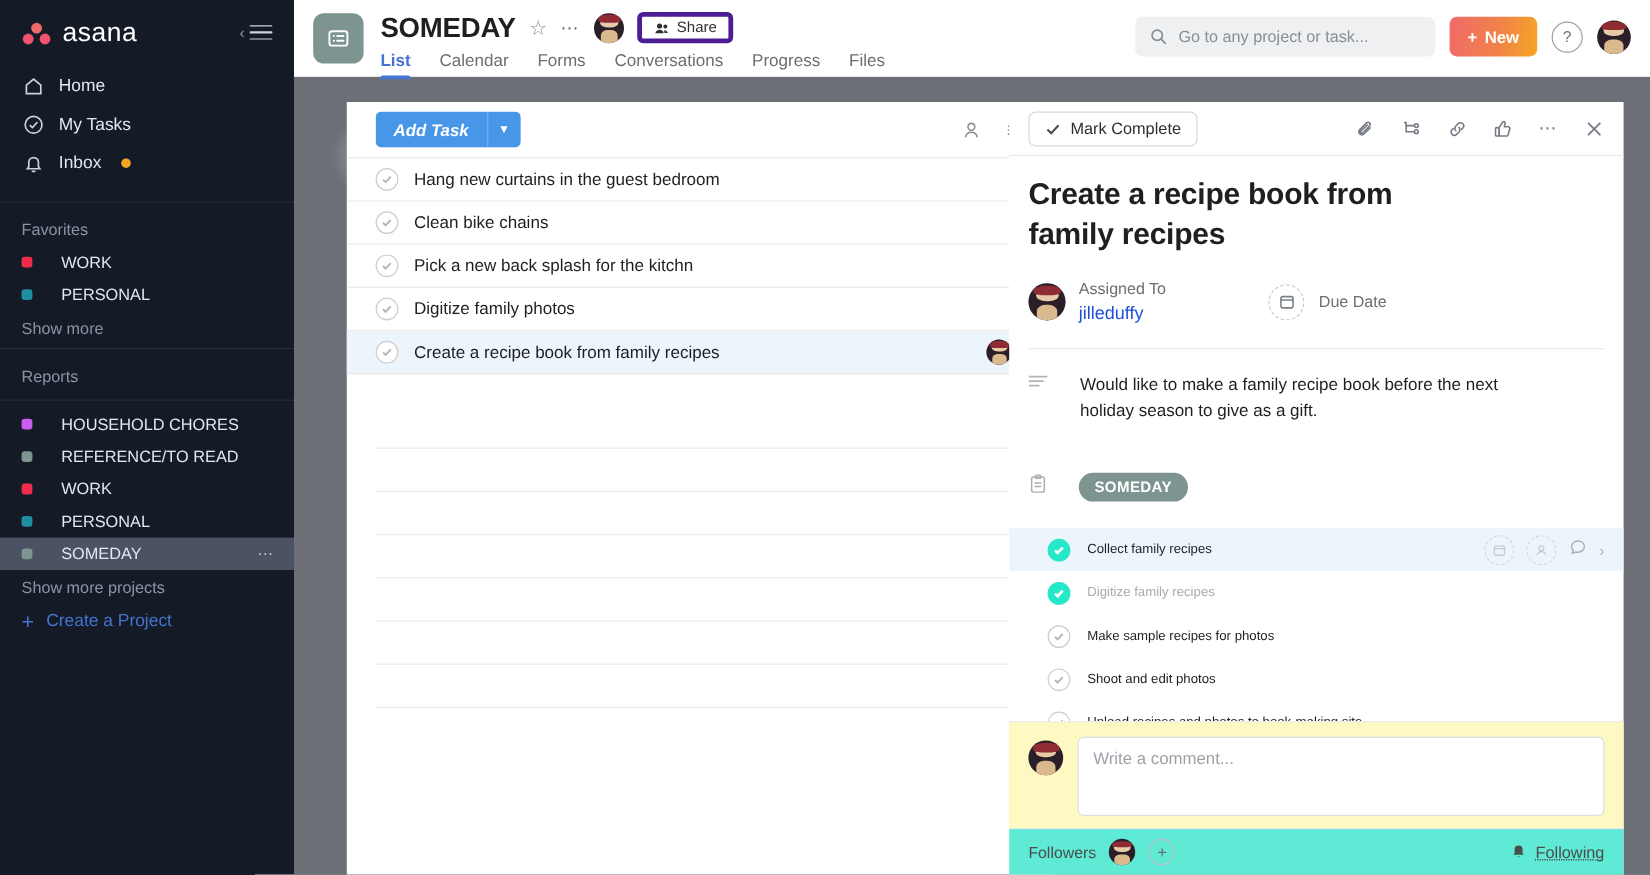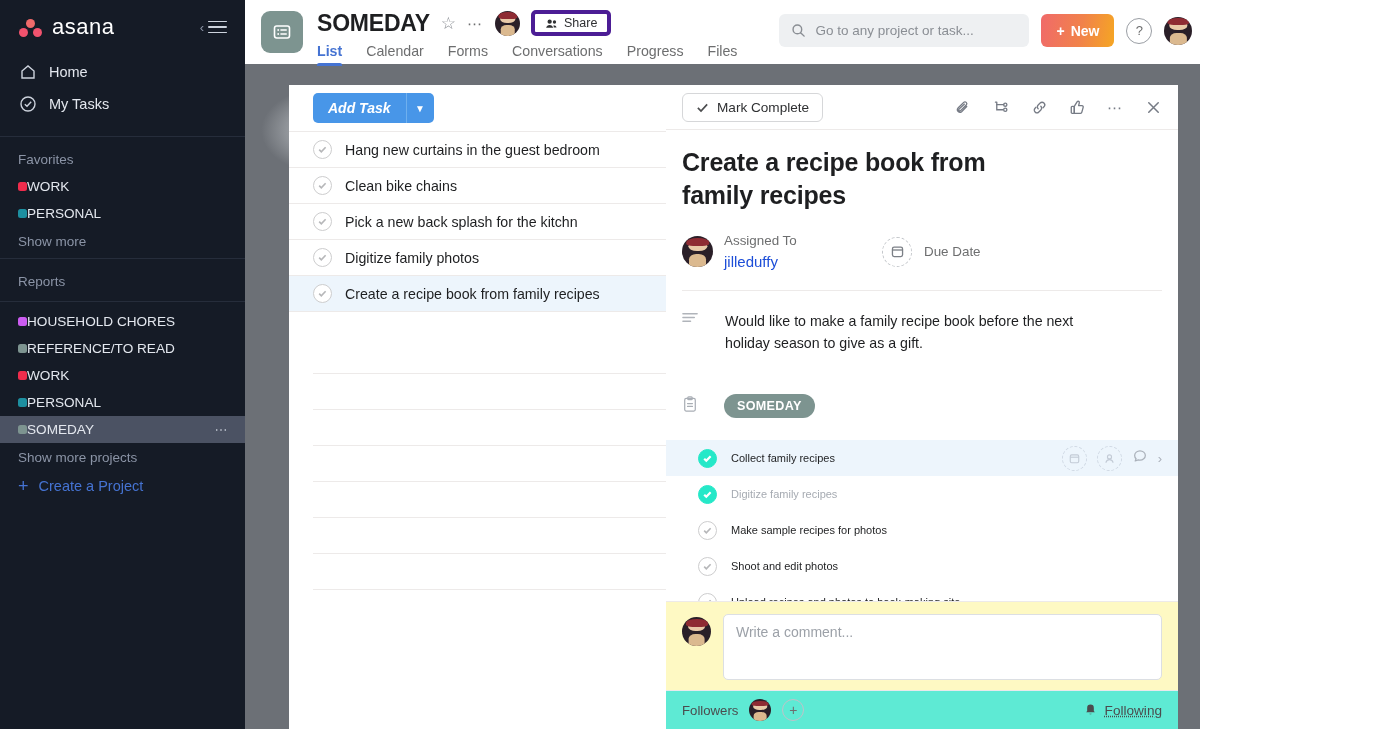--- a/index.html
+++ b/index.html
@@ -2,21 +2,21 @@
 <html><head>
 <meta charset="utf-8">
 <style>
   * { box-sizing: border-box; margin: 0; padding: 0; }
   html, body {
     width: 1375px; height: 729px;
     font-family: "Liberation Sans", sans-serif;
     overflow: hidden;
     background: #fff;
   }
-  #app { position: relative; width: 1200px; height: 729px; display: flex; }
+  #app { position: relative; width: 1375px; height: 729px; display: flex; }
 
   
   .sidebar {
     width: 245px; height: 729px; flex: 0 0 245px;
     background: #151b26; color: #cdd3dd;
     position: relative; z-index: 30;
   }
   .sb-top { display: flex; align-items: center; justify-content: space-between; padding: 14px 18px 10px 18px; }
   .logo { display: flex; align-items: center; gap: 8px; }
   .logo-dots { position: relative; width: 26px; height: 20px; }
@@ -36,21 +36,21 @@
     padding: 6px 18px; font-size: 14.5px; color:#e3e7ee; cursor: pointer;
     min-height: 28px;
   }
   .sb-icon { width: 20px; height: 20px; flex: 0 0 20px; display:flex; align-items:center; justify-content:center; }
   .sb-icon svg { stroke: #cdd3dd; fill: none; stroke-width: 1.4; }
   .dot-orange { width: 8px; height: 8px; border-radius: 50%; background:#f5a623; display:inline-block; margin-left: 6px; }
 
   .sb-divider { height: 1px; background: #262d3b; margin: 6px 0; }
   .sb-section-label { font-size: 13.5px; color:#8b94a6; padding: 9px 18px 6px 18px; }
   .sb-proj {
-    display:flex; align-items:center; gap: 0; padding: 6px 18px;
+    display:flex; align-items:center; gap: 24px; padding: 6px 18px;
     font-size: 13.6px; color:#e3e7ee; cursor:pointer; min-height: 27px; position: relative;
   }
   .sb-proj.active { background: #4b5263; }
   .pdot { width: 9px; height: 9px; border-radius: 2.5px; flex:0 0 9px; display:inline-block; }
   .sb-more { font-size: 13.5px; color:#8b94a6; padding: 7px 18px 3px 18px; cursor:pointer; }
   .sb-ellipsis { position:absolute; right: 16px; color:#c3c9d4; letter-spacing: 1.5px; font-size: 13px; }
   .sb-create { display:flex; align-items:center; gap:10px; padding: 9px 18px; color:#4573d2; font-size:14.5px; cursor:pointer; }
   .sb-create .plus { font-size: 18px; line-height: 1; }
 
   
@@ -285,20 +285,30 @@
         <span>Home</span>
       </div>
       <div class="sb-row">
         <span class="sb-icon">
           <svg width="18" height="18" viewBox="0 0 18 18">
               <circle cx="9" cy="9" r="7"></circle>
               <path d="M5.8 9.2 L8 11.3 L12.2 6.7"></path>
             </svg>
         </span>
         <span>My Tasks</span>
+      </div>
+      <div class="sb-row">
+        <span class="sb-icon">
+          <svg width="18" height="18" viewBox="0 0 18 18">
+              <path d="M5 12 V8.3a4 4 0 0 1 8 0V12l1.2 1.6H3.8Z"></path>
+              <path d="M7.6 15.2a1.6 1.6 0 0 0 2.8 0"></path>
+            </svg>
+        </span>
+        <span>Inbox</span>
+        <span class="dot-orange"></span>
       </div>
     </nav>
 
     <div class="sb-divider"></div>
 
     <div class="sb-section-label">Favorites</div>
     <div class="sb-proj">
       <span class="pdot" style="background:#ef2c4c"></span>
       <span>WORK</span>
     </div>

